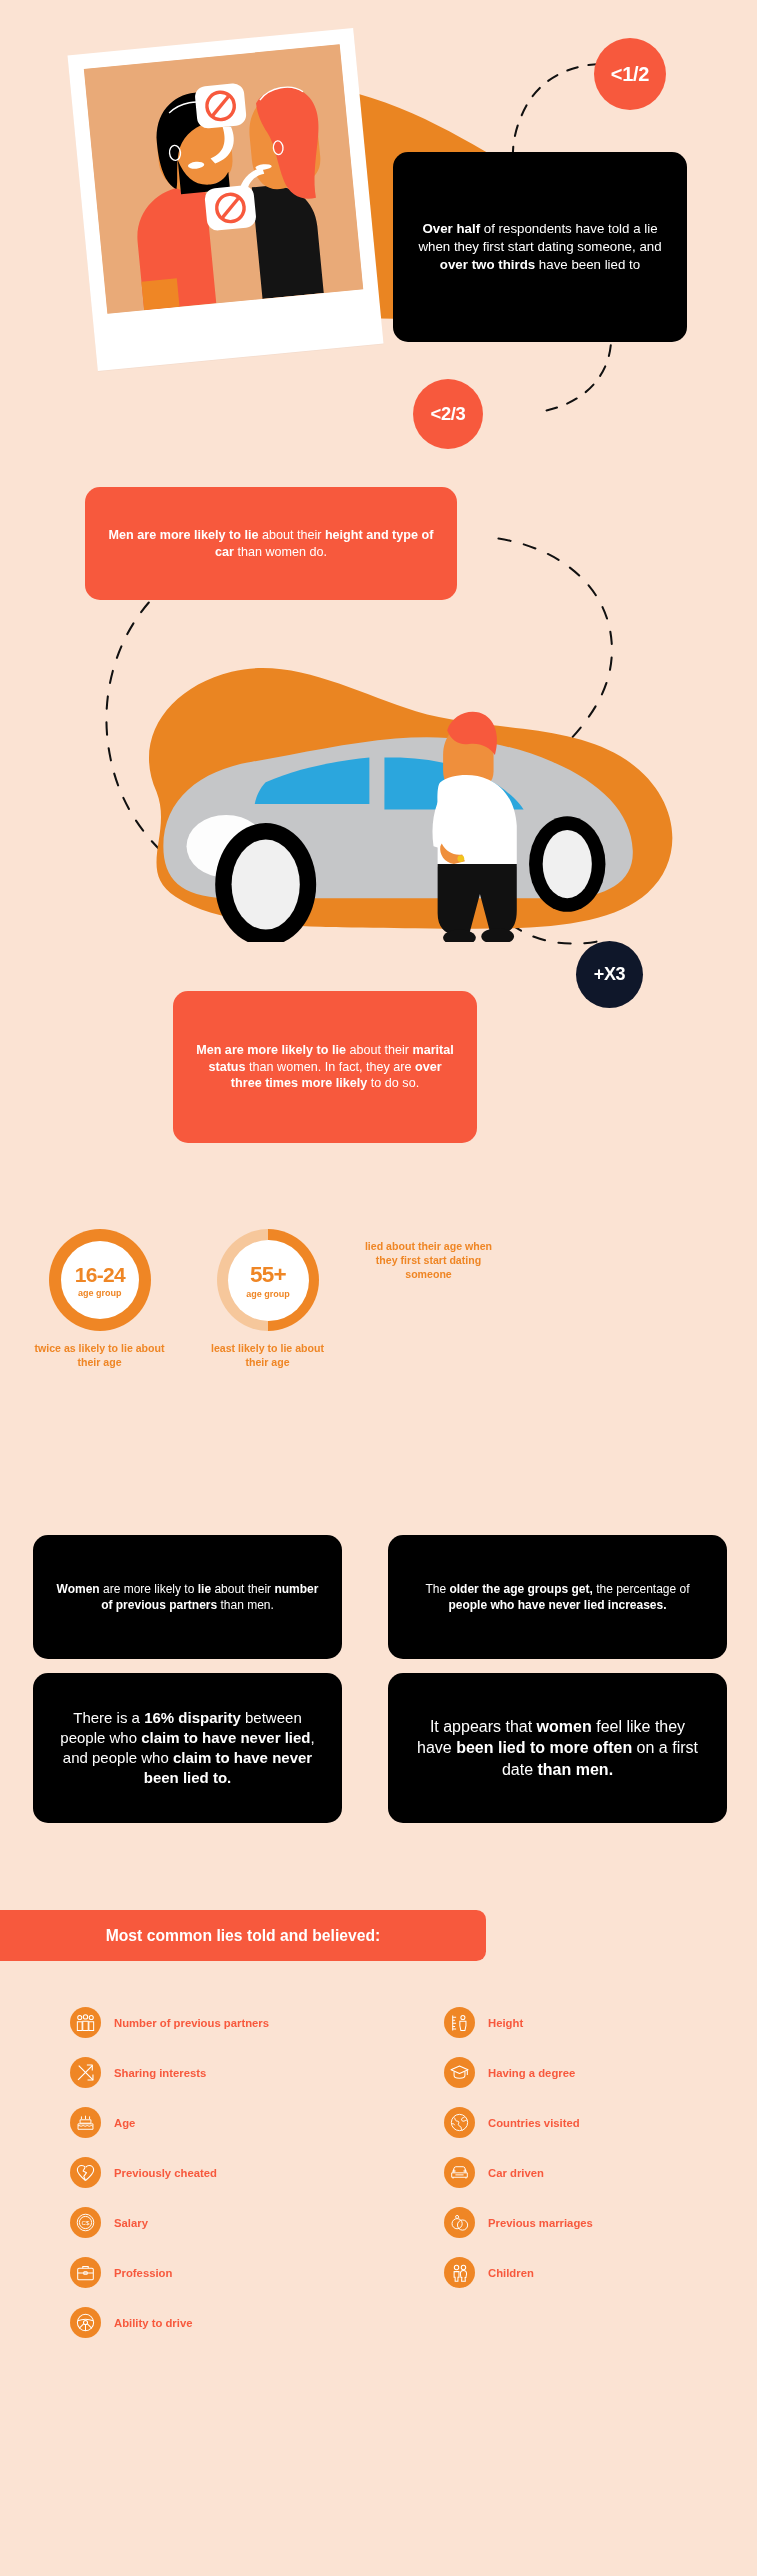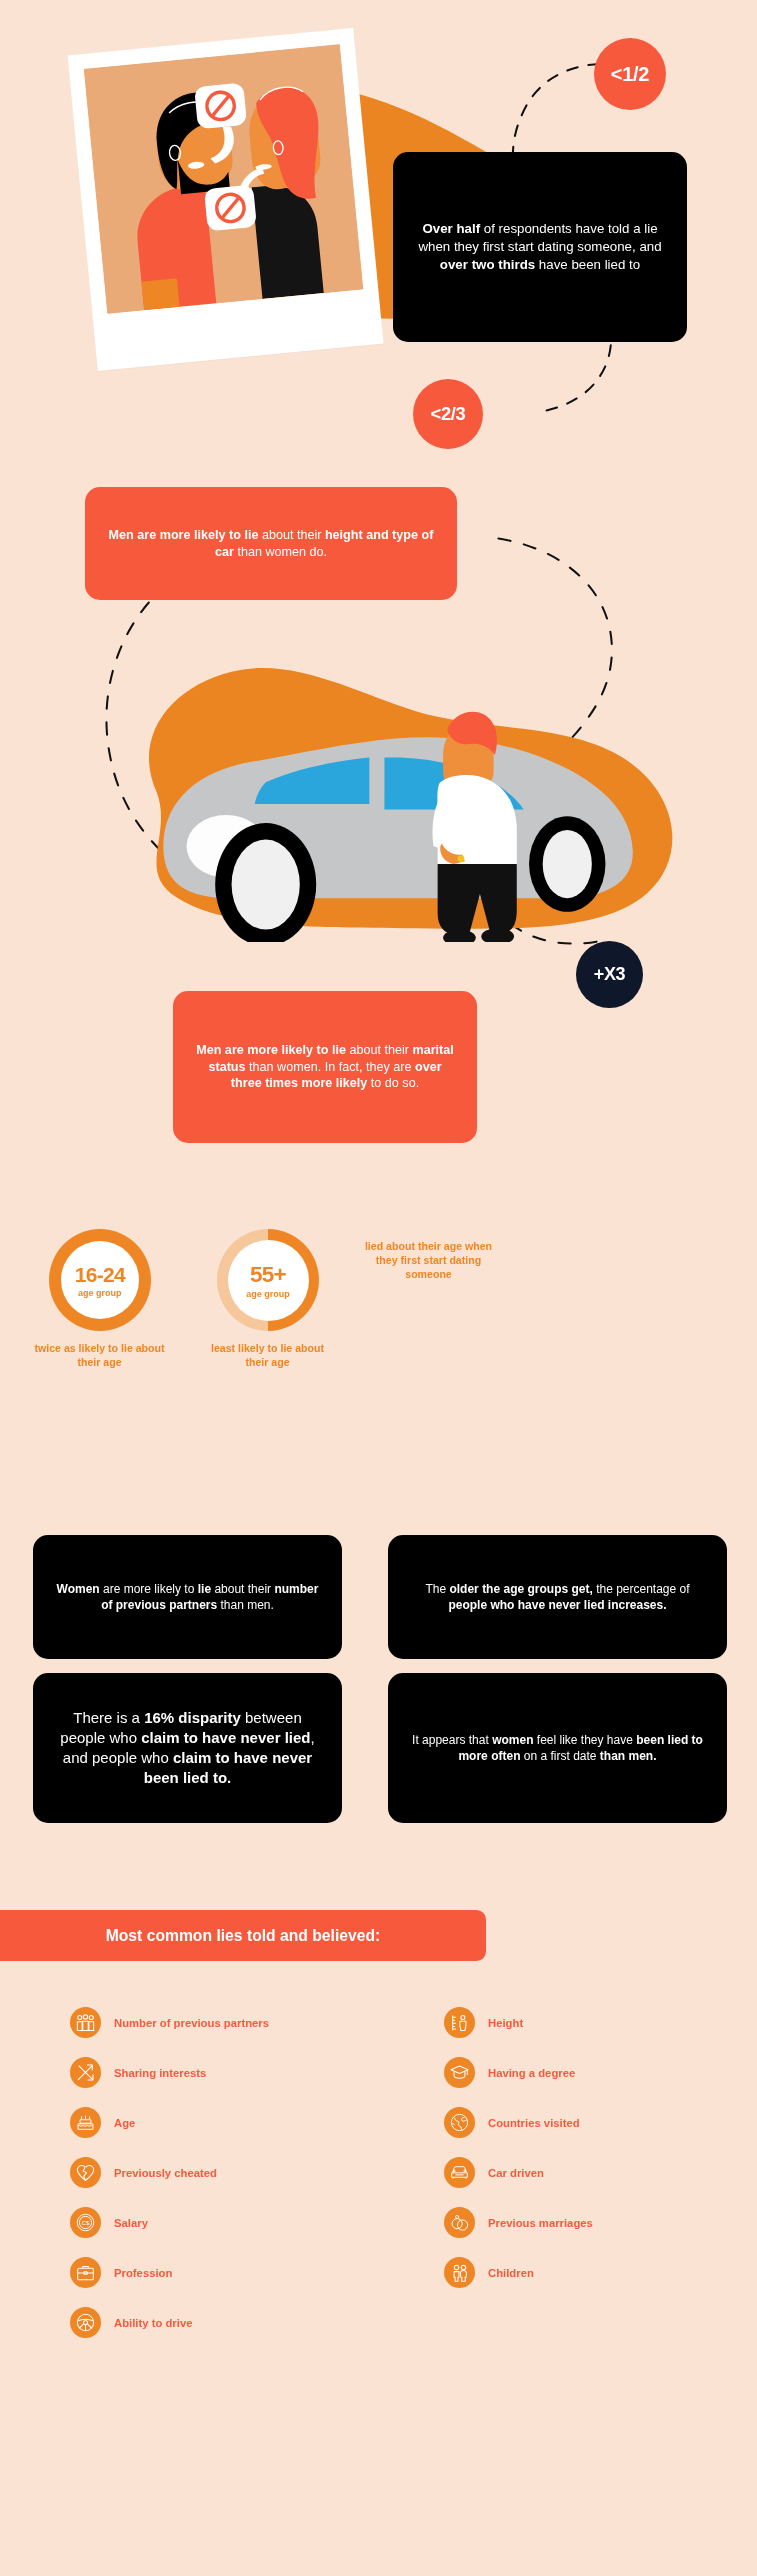--- a/index.html
+++ b/index.html
@@ -233,21 +233,21 @@
       </p>
     </div>
 
     <div class="card card-black" style="left:33px;top:1673px;width:309px;height:150px;padding:0 19px;">
       <p style="font-size:15px;">
         <span>There is a </span><b>16% disparity</b><span> between people who </span><b>claim to have never lied</b><span>, and people who </span><b>claim to have never been lied to.</b>
       </p>
     </div>
 
     <div class="card card-black" style="left:388px;top:1673px;width:339px;height:150px;padding:0 19px;">
-      <p style="font-size:12px;">
+      <p style="font-size:16px;">
         <span>It appears that </span><b>women</b><span> feel like they have </span><b>been lied to more often</b><span> on a first date </span><b>than men.</b>
       </p>
     </div>
   </div>
 
   <div>
 
     <div class="banner">
       <span>Most common lies told and believed:</span>
     </div>

